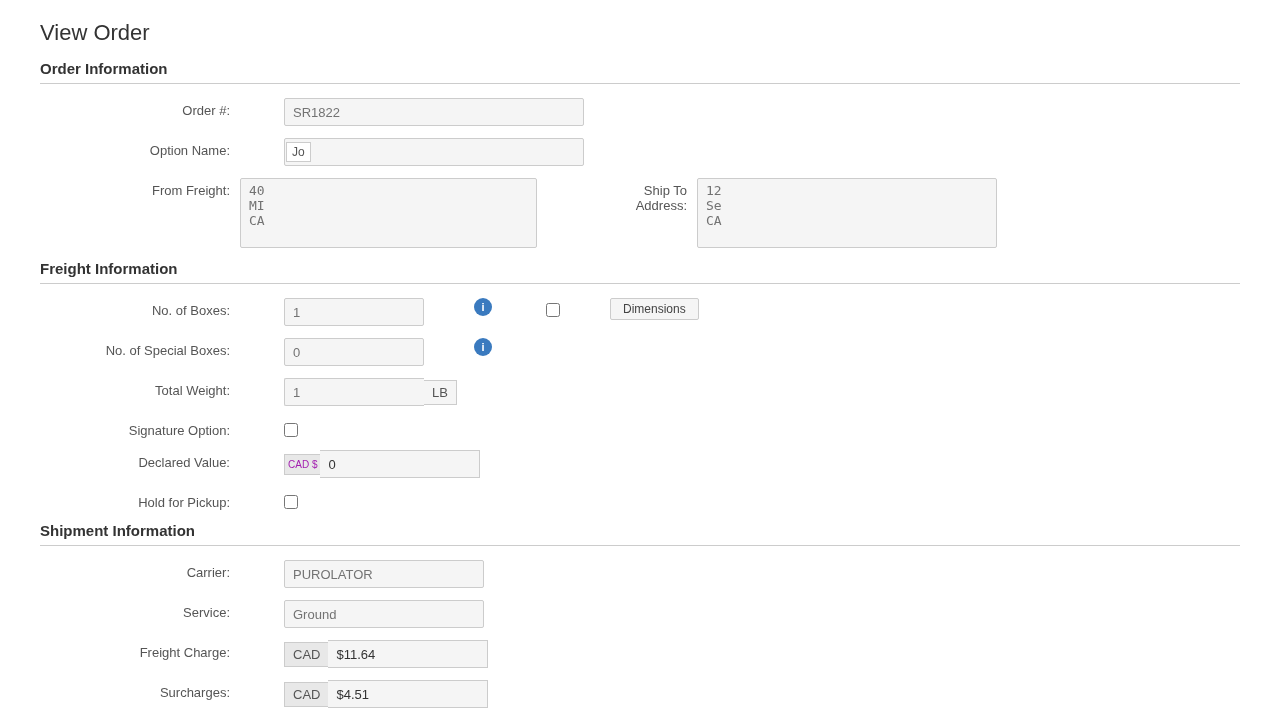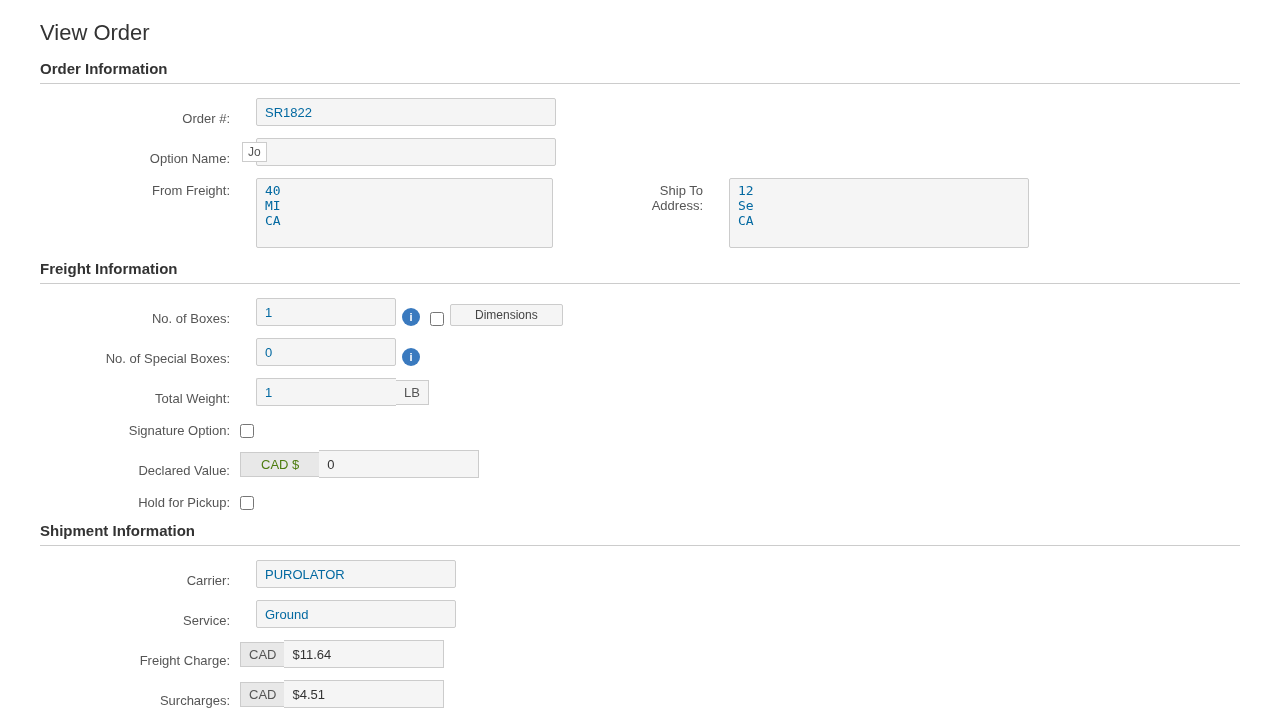--- a/index.html
+++ b/index.html
@@ -22,41 +22,41 @@
       color: #333;
       margin-bottom: 6px;
     }
     .divider {
       border: none;
       border-top: 1px solid #ccc;
       margin-bottom: 14px;
     }
     .form-row {
       display: flex;
-      align-items: flex-end;
+      align-items: flex-start;
       margin-bottom: 12px;
+      gap: 44px;
     }
     .form-label {
       text-align: right;
       width: 200px;
       min-width: 200px;
       padding-right: 10px;
       padding-top: 5px;
       color: #555;
       font-size: 13px;
     }
     .form-control {
       background: #f5f5f5;
       border: 1px solid #ccc;
       padding: 4px 8px;
       font-size: 13px;
-      color: #0369a1;
+      color: #737373;
       outline: none;
       border-radius: 2px;
-      margin-left: 16px;
     }
     .form-control-text {
       width: 300px;
       height: 28px;
     }
     .form-control-address {
       width: 297px;
       height: 70px;
       resize: none;
       vertical-align: top;
@@ -104,21 +104,21 @@
       cursor: pointer;
     }
     .checkbox-input {
       width: 14px;
       height: 14px;
       margin-top: 5px;
     }
     .dimensions-btn {
       background: #f5f5f5;
       border: 1px solid #ccc;
-      padding: 3px 24px;
+      padding: 3px 12px;
       font-size: 12px;
       cursor: pointer;
       border-radius: 2px;
       color: #444;
       margin-left: 6px;
     }
     .weight-row {
       display: flex;
       align-items: center;
     }
@@ -126,23 +126,23 @@
       background: #f5f5f5;
       border: 1px solid #ccc;
       border-left: none;
       padding: 4px 8px;
       font-size: 13px;
       color: #555;
     }
     .cad-prefix {
       background: #e8e8e8;
       border: 1px solid #ccc;
-      padding: 4px 20px;
-      font-size: 13px;
-      color: #4d7c0f;
+      padding: 4px 3px;
+      font-size: 10px;
+      color: #a21caf;
       border-right: none;
     }
     .declared-input {
       width: 160px;
       height: 28px;
       background: #f5f5f5;
       border: 1px solid #ccc;
       border-left: none;
       padding: 4px 8px;
       font-size: 13px;

